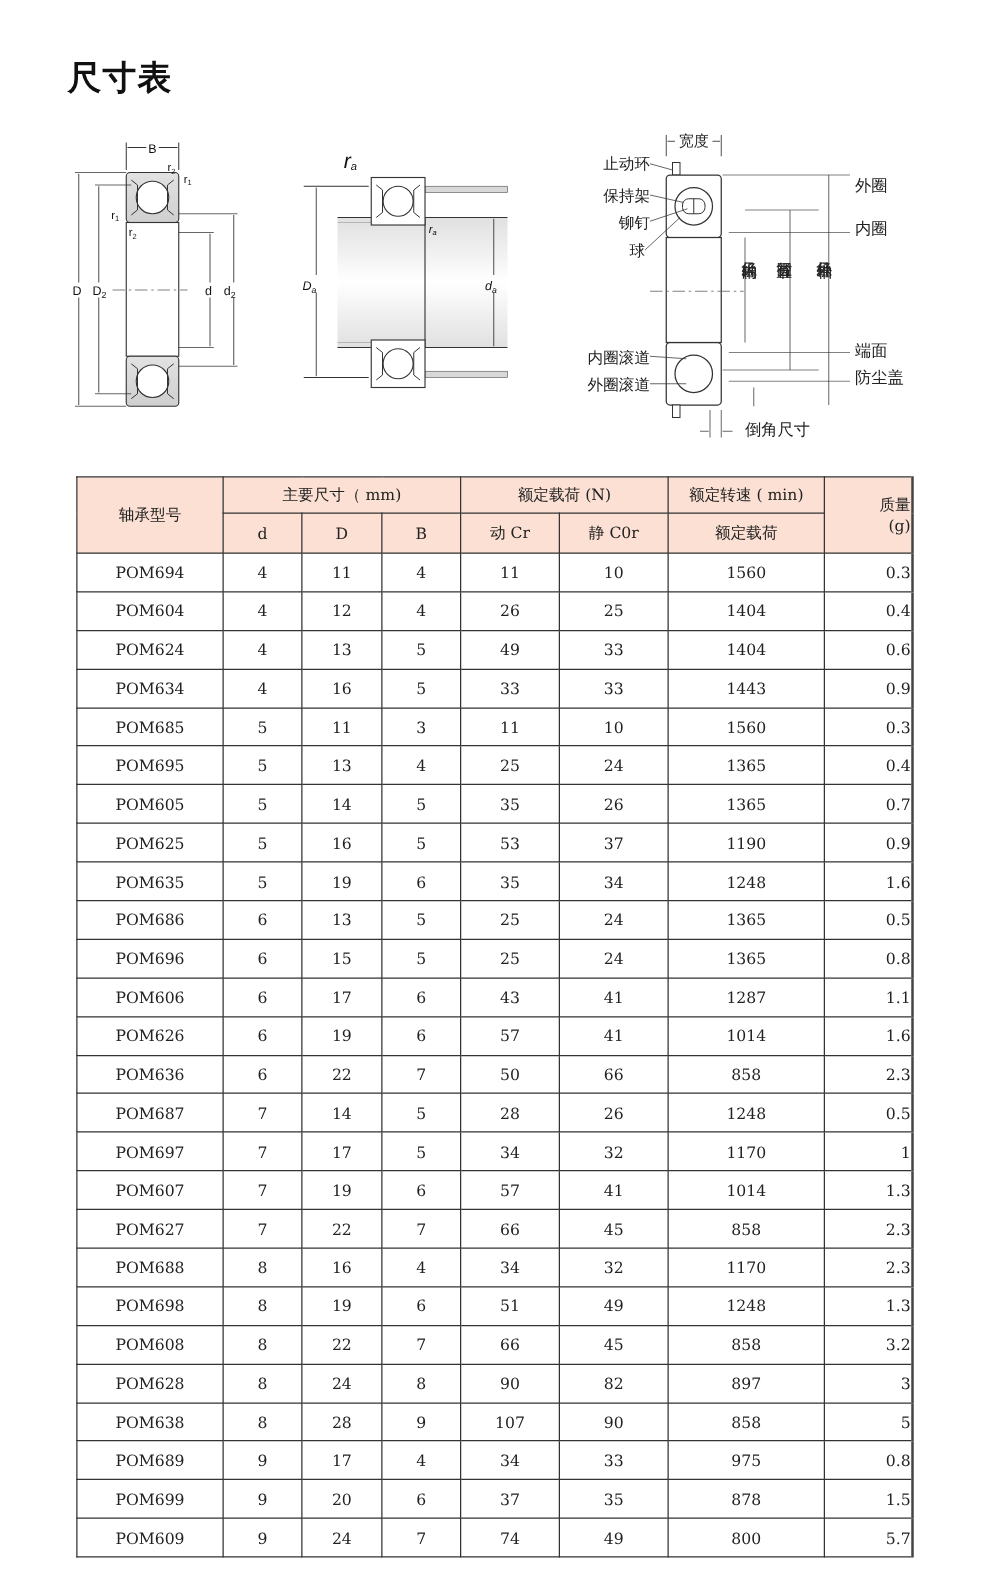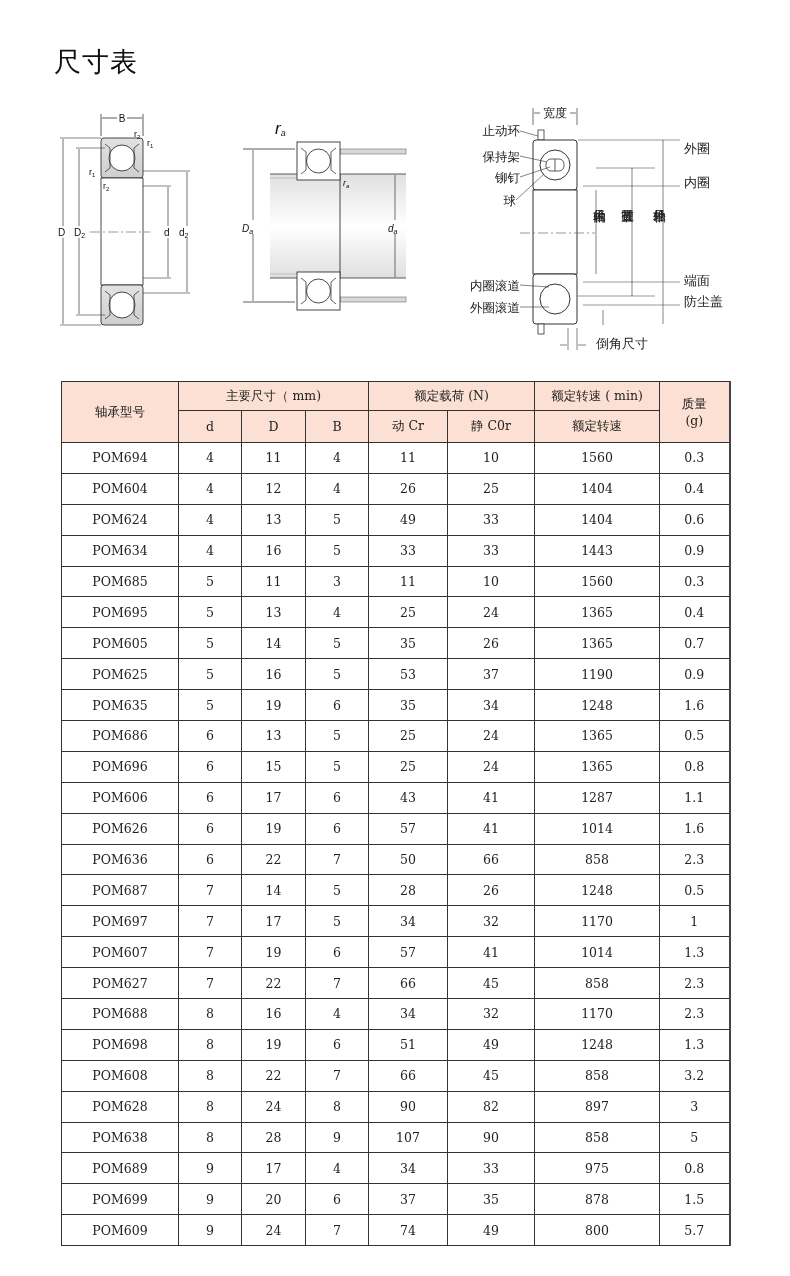--- a/index.html
+++ b/index.html
@@ -1,28 +1,28 @@
 <!DOCTYPE html>
 <html><head>
 <meta charset="utf-8">
 <style>
   html, body { margin:0; padding:0; background:#ffffff; }
   body { width:790px; height:1276px; position:relative; overflow:hidden; font-family:"DejaVu Sans", sans-serif; color:#222; }
-  .title { position:absolute; left:54px; top:44px; font-size:27px; font-weight:normal; color:#111; letter-spacing:1px; font-family:"DejaVu Sans", sans-serif; }
+  .title { position:absolute; left:54px; top:44px; font-size:27px; font-weight:bold; color:#111; letter-spacing:1px; font-family:"DejaVu Sans", sans-serif; }
   .diagram { position:absolute; }
   .diagram svg { display:block; }
   .lbl { font-family:"Liberation Sans", sans-serif; fill:#111; }
   .cn { font-family:"DejaVu Serif", serif; fill:#222; }
   table.spec { position:absolute; left:61px; top:381px; border-collapse:collapse; table-layout:fixed; width:668px; font-family:"DejaVu Serif", serif; }
   table.spec td, table.spec th { border:1.5px solid #333; text-align:center; padding:0; font-weight:normal; color:#222; }
   table.spec th { background:#fbe0d3; font-size:12.5px; color:#222; }
   table.spec thead tr.h1 th { height:28px; }
   table.spec thead tr.h2 th { height:31px; }
   table.spec tbody td { height:29.9px; font-size:12.5px; }
-  table.spec th.last, table.spec td.last { border-right:2.5px solid #444; }
+  table.spec th.last, table.spec td.last { border-right:2.5px solid #444;text-align:right; }
   table.spec td.model { letter-spacing:0px; }
 </style>
 </head>
 <body>
 
 <div class="title">尺寸表</div>
 
 <div class="diagram" style="left:50px; top:108px;">
   <svg width="160" height="220" viewBox="0 0 160 220">
     <defs>
@@ -212,21 +212,21 @@
         <div>质量</div>
         <div>(g)</div>
       </th>
     </tr>
     <tr class="h2">
       <th>d</th>
       <th>D</th>
       <th>B</th>
       <th>动 Cr</th>
       <th>静 C0r</th>
-      <th>额定转速</th>
+      <th>额定载荷</th>
     </tr>
   </thead>
   <tbody id="spec-body">
       <tr>
         <td class="model">POM694</td>
         <td>4</td>
         <td>11</td>
         <td>4</td>
         <td>11</td>
         <td>10</td>

